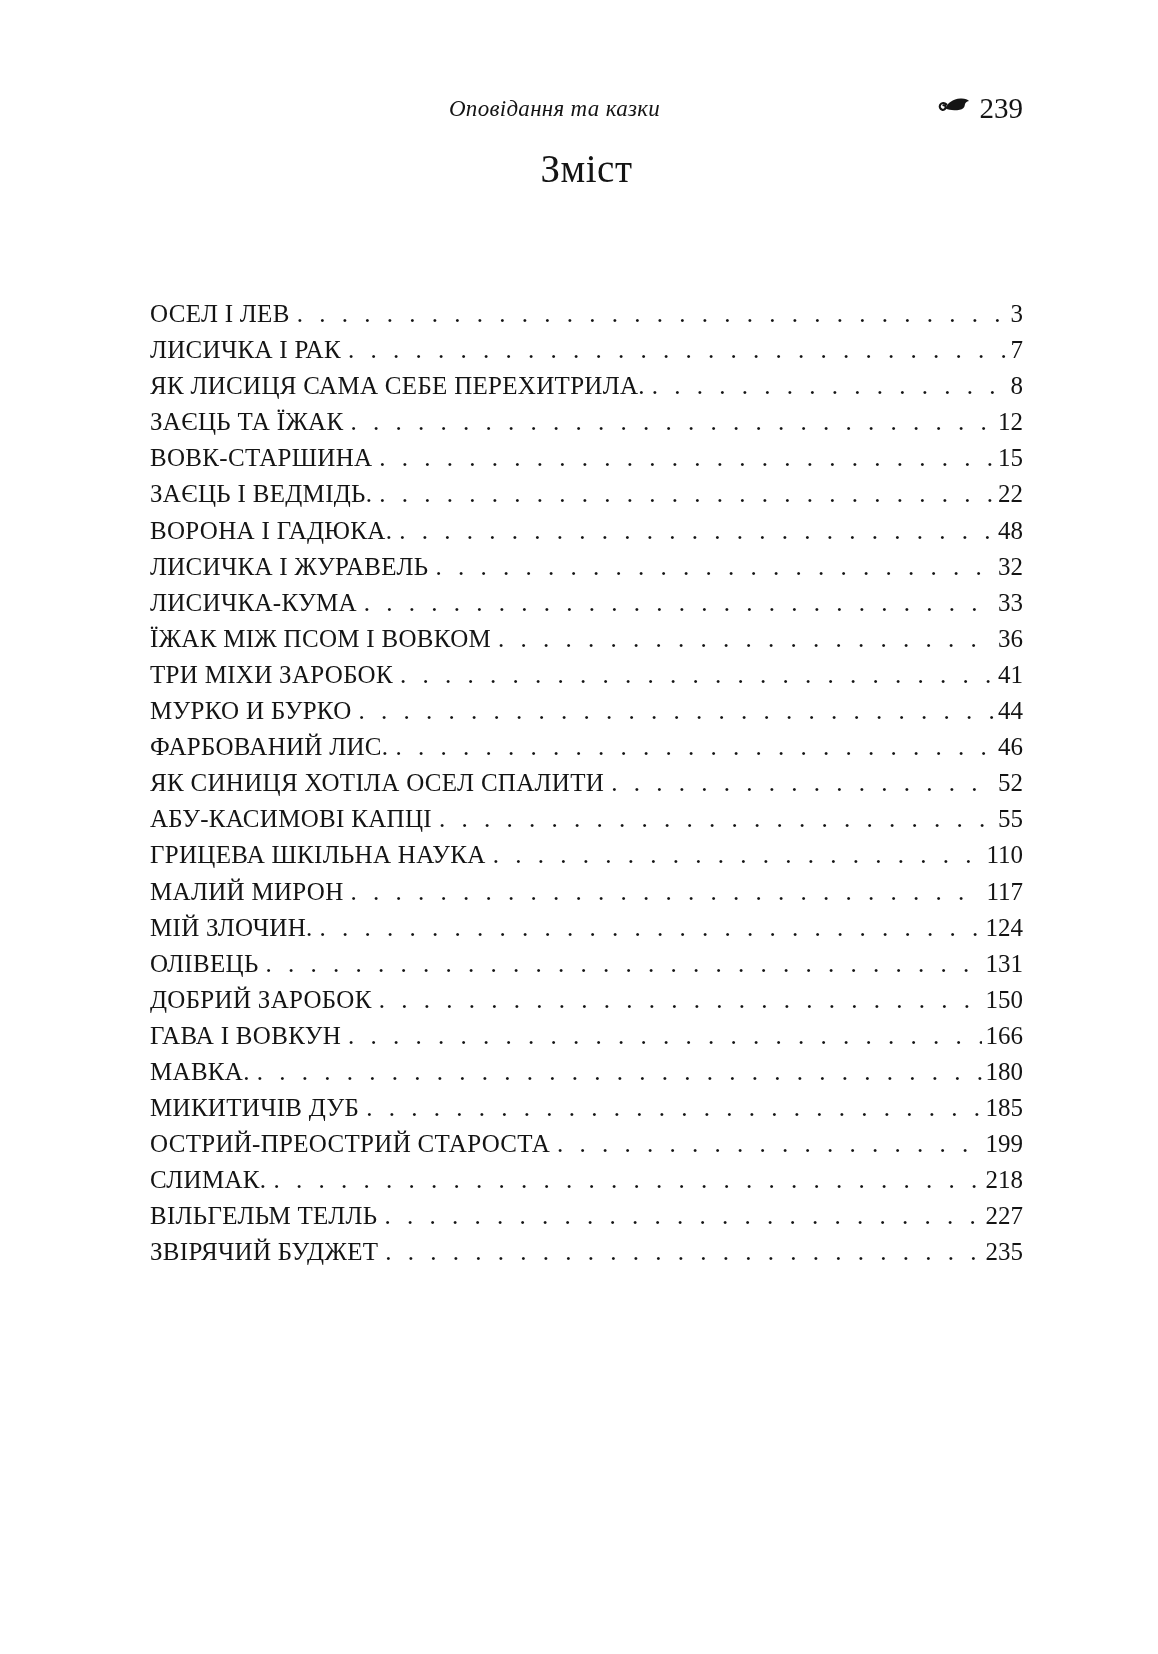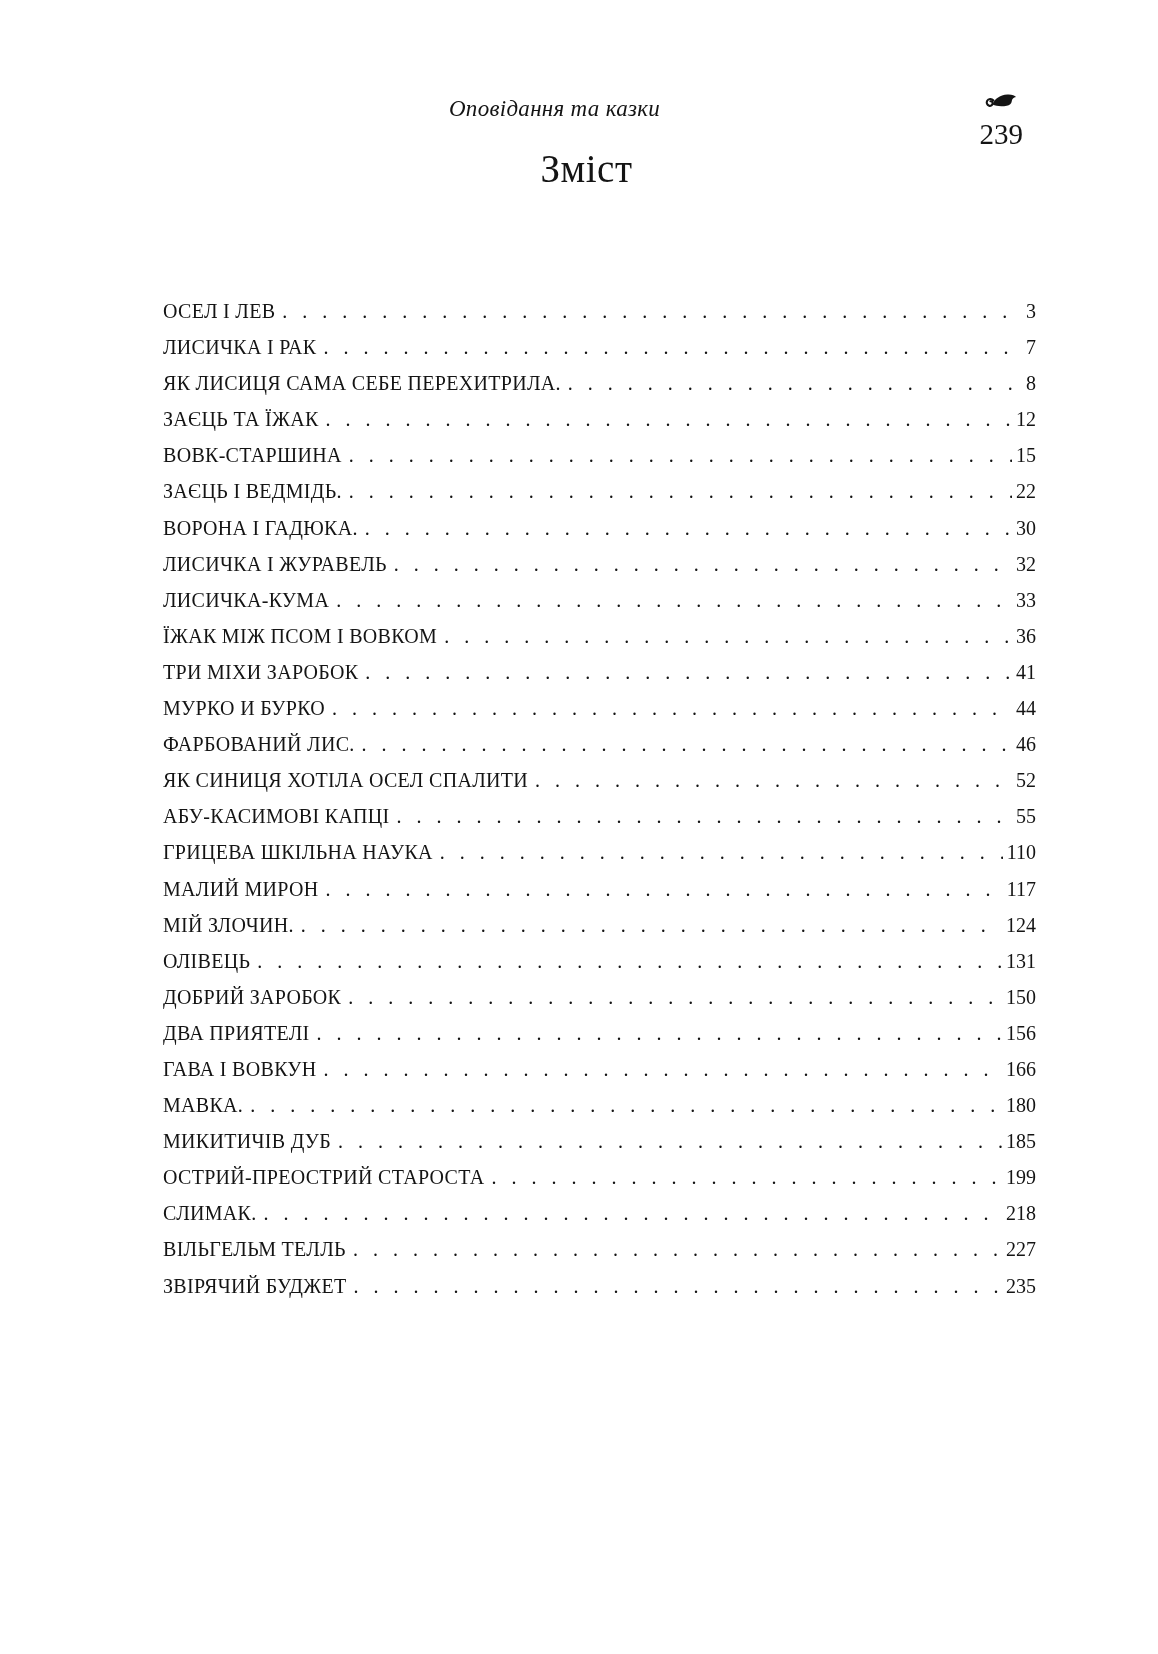--- a/index.html
+++ b/index.html
@@ -28,21 +28,21 @@
     font-size: 23px;
     line-height: 30px;
     letter-spacing: 0.3px;
   }
   .rh-page {
     position: absolute;
     right: 0;
     top: -3px;
     display: flex;
     align-items: center;
-    flex-direction: column;
+    gap: 10px;
   }
   .rh-page .num {
     font-size: 29px;
     line-height: 34px;
   }
   .fleuron { display: inline-block; }
   
   .page-title {
     position: absolute;
     top: 146px;
@@ -52,23 +52,23 @@
     padding-right: 28px;
     text-align: center;
     font-size: 39px;
     font-weight: normal;
     letter-spacing: 0.5px;
   }
   
   .toc {
     position: absolute;
     top: 300px;
-    left: 163px;
+    left: 150px;
     width: 873px;
-    font-size: 20px;
+    font-size: 25px;
   }
   .toc-row {
     display: flex;
     align-items: baseline;
     height: 36.1px;
     white-space: nowrap;
   }
   .toc-title {
     flex: 0 0 auto;
     letter-spacing: 0.3px;
@@ -144,21 +144,21 @@
 
     <div class="toc-row">
       <span class="toc-title">ЗАЄЦЬ І ВЕДМІДЬ.</span>
       <span class="toc-leader"></span>
       <span class="toc-page">22</span>
     </div>
 
     <div class="toc-row">
       <span class="toc-title">ВОРОНА І ГАДЮКА.</span>
       <span class="toc-leader"></span>
-      <span class="toc-page">30</span>
+      <span class="toc-page">48</span>
     </div>
 
     <div class="toc-row">
       <span class="toc-title">ЛИСИЧКА І ЖУРАВЕЛЬ</span>
       <span class="toc-leader"></span>
       <span class="toc-page">32</span>
     </div>
 
     <div class="toc-row">
       <span class="toc-title">ЛИСИЧКА-КУМА</span>
@@ -226,25 +226,20 @@
       <span class="toc-page">131</span>
     </div>
 
 
     <div class="toc-row">
       <span class="toc-title">ДОБРИЙ ЗАРОБОК</span>
       <span class="toc-leader"></span>
       <span class="toc-page">150</span>
     </div>
 
-    <div class="toc-row">
-      <span class="toc-title">ДВА ПРИЯТЕЛІ</span>
-      <span class="toc-leader"></span>
-      <span class="toc-page">156</span>
-    </div>
 
     <div class="toc-row">
       <span class="toc-title">ГАВА І ВОВКУН</span>
       <span class="toc-leader"></span>
       <span class="toc-page">166</span>
     </div>
 
     <div class="toc-row">
       <span class="toc-title">МАВКА.</span>
       <span class="toc-leader"></span>

